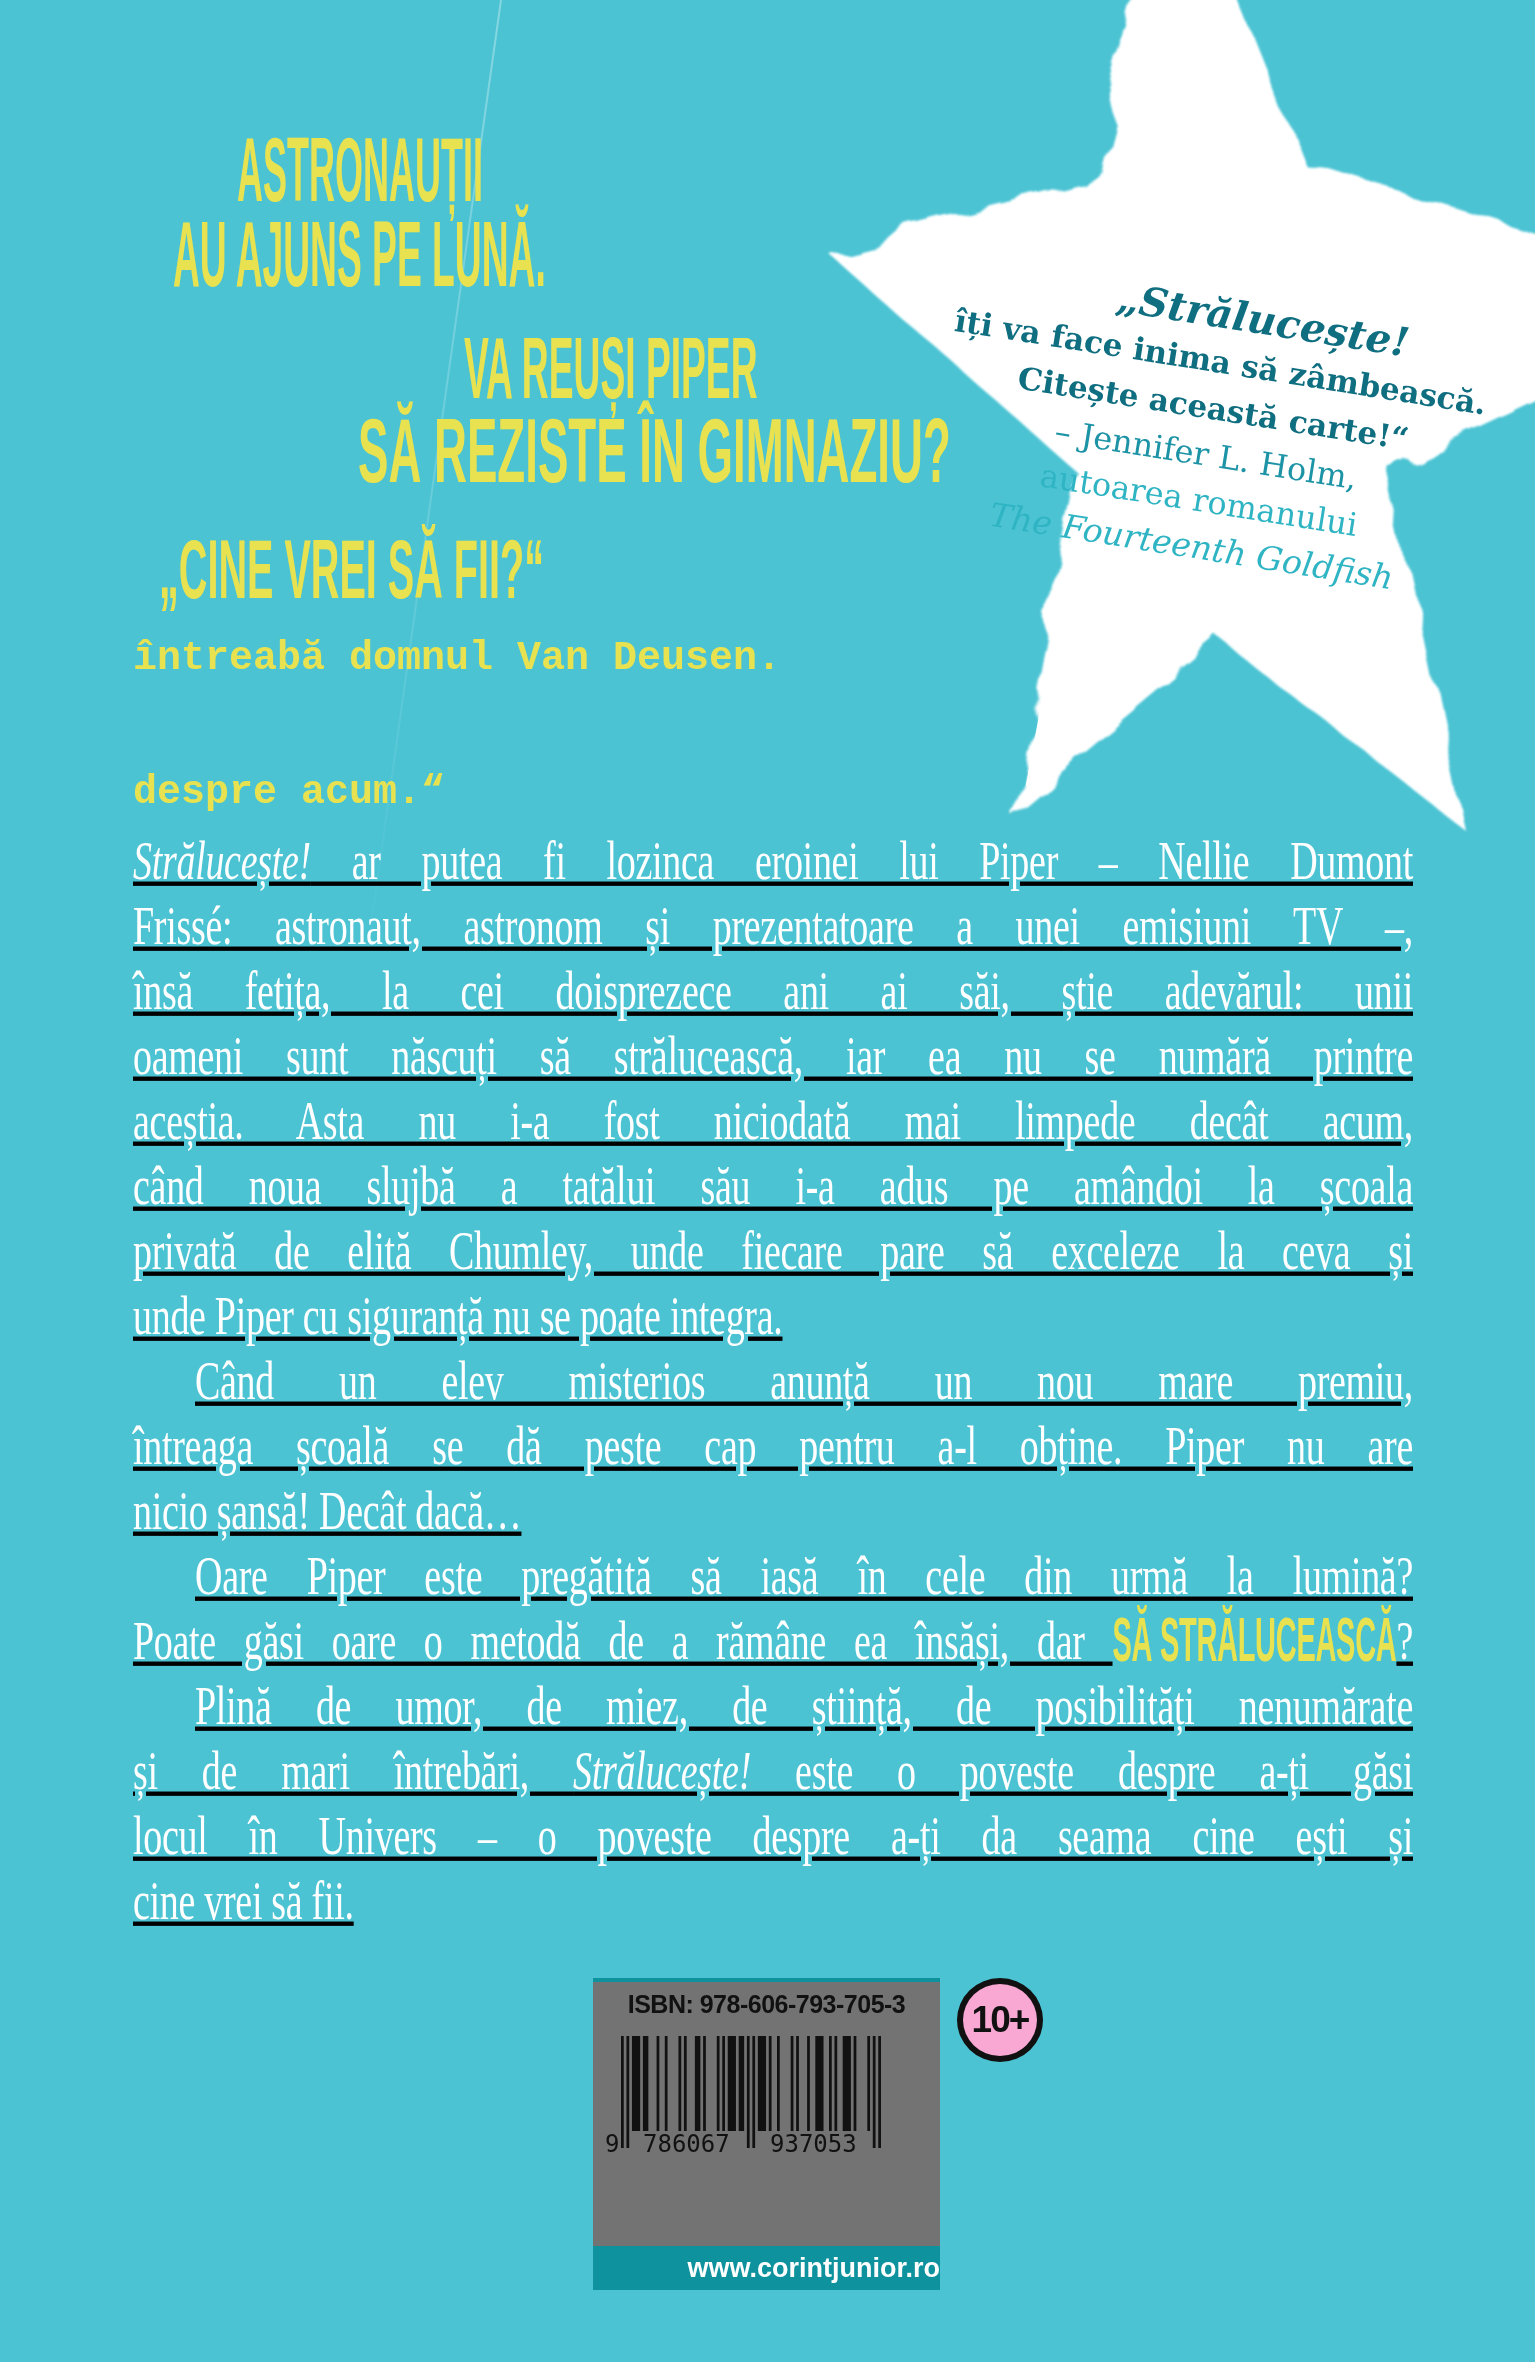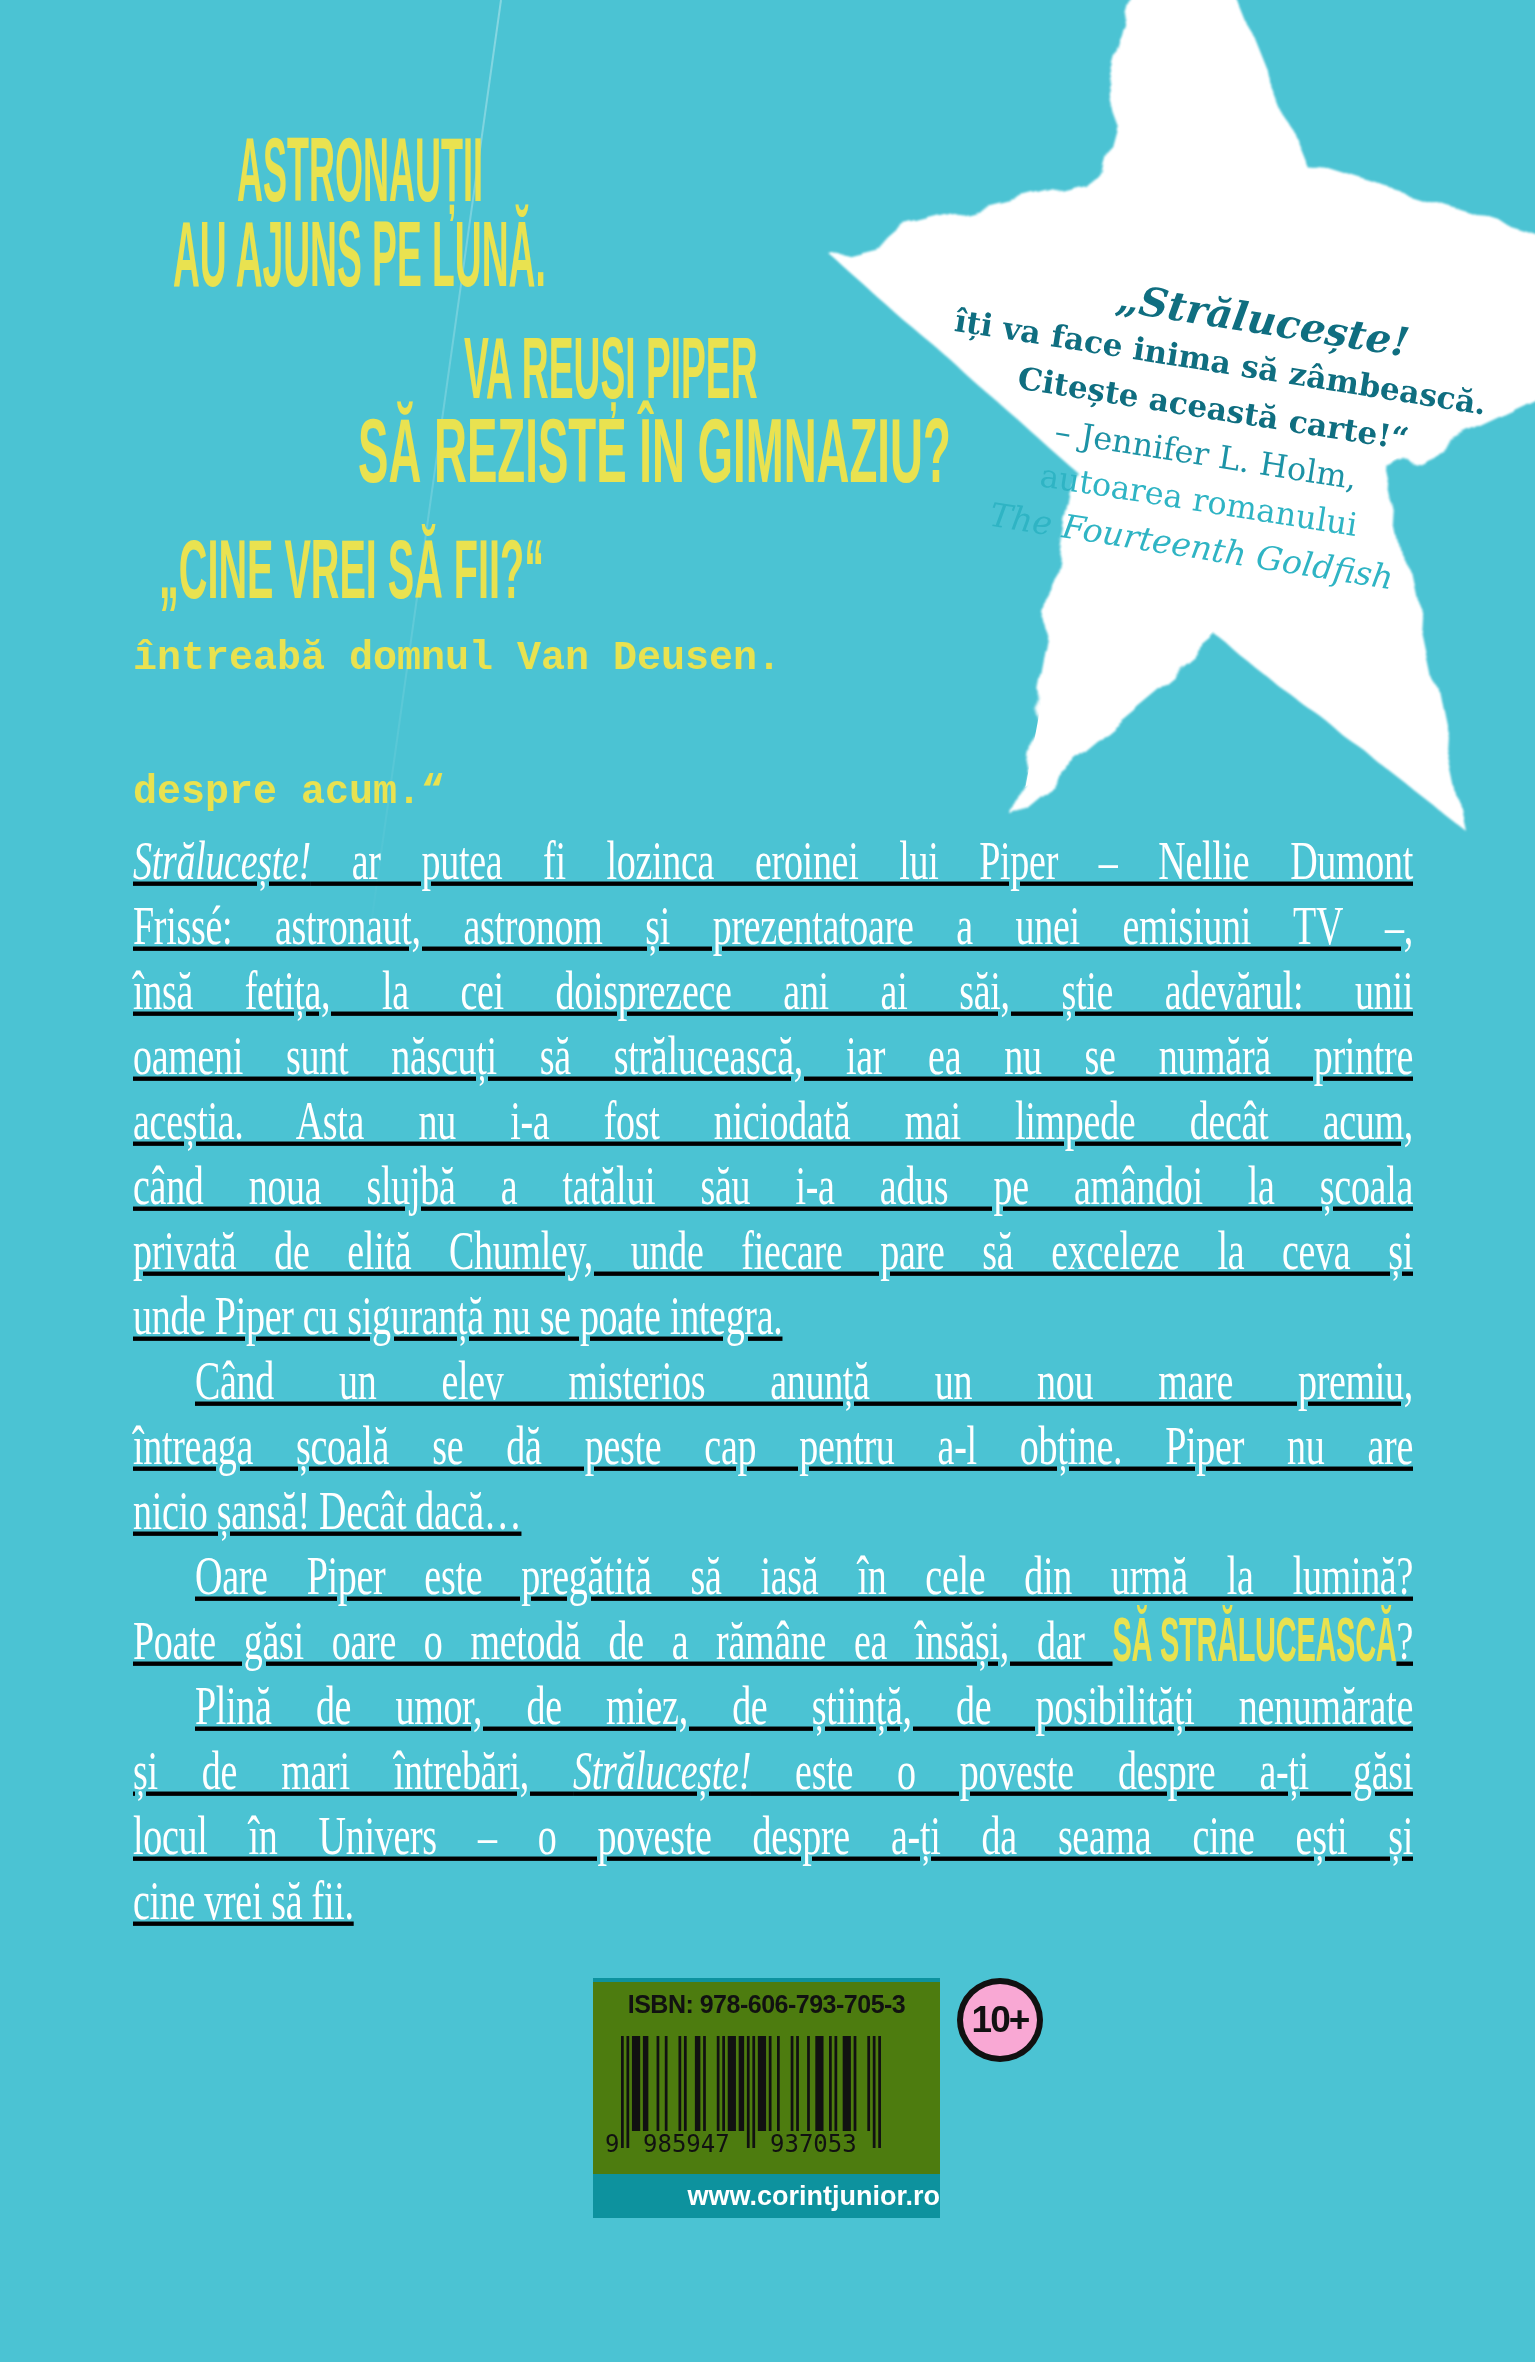--- a/index.html
+++ b/index.html
@@ -59,22 +59,22 @@
   }
   .body-line.line-last{text-align-last:left;}
   .body-line.line-indent{text-indent:62px;}
   .it{font-style:italic;}
   .ycaps{
     font-family:"Liberation Sans", sans-serif; font-weight:bold; color:var(--yellow);
     font-size:29px; display:inline-block; transform:scaleY(1.5); transform-origin:center 60%;
   }
   
   #isbn-box{
-    position:absolute; left:593px; top:1978px; width:347px; height:240px;
-    background:#4d7c0f; border-top:4px solid var(--strip); box-sizing:border-box;
+    position:absolute; left:593px; top:1978px; width:347px; height:312px;
+    background:#737373; border-top:4px solid var(--strip); box-sizing:border-box;
   }
   #isbn-label{
     text-align:center; margin-top:8px; font-weight:bold; color:var(--ink);
     font-size:25px; letter-spacing:-0.5px; font-family:"Liberation Sans", sans-serif;
   }
   #barcode{position:absolute; left:28px; top:54px;}
   .ean-digits{
     position:absolute; top:148px; left:0; width:100%; height:28px;
     font-family:"DejaVu Sans Mono", monospace; font-size:24px; color:var(--ink); background:transparent;
   }
@@ -181,21 +181,21 @@
         <rect x="208.00" y="0" width="2.74" height="95" fill="#111"></rect>
         <rect x="213.47" y="0" width="2.74" height="95" fill="#111"></rect>
         <rect x="221.68" y="0" width="8.21" height="95" fill="#111"></rect>
         <rect x="232.63" y="0" width="2.74" height="95" fill="#111"></rect>
         <rect x="246.32" y="0" width="2.74" height="95" fill="#111"></rect>
         <rect x="251.79" y="0" width="2.74" height="112" fill="#111"></rect>
         <rect x="257.26" y="0" width="2.74" height="112" fill="#111"></rect>
       </svg>
     <div class="ean-digits">
       <span id="ean-d1">9</span>
-      <span id="ean-d2">985947</span>
+      <span id="ean-d2">786067</span>
       <span id="ean-d3">937053</span>
     </div>
     <div id="site-strip">www.corintjunior.ro</div>
   </div>
 
   <div id="age-badge">10+</div>
 
 </div>
 
 </body></html>

